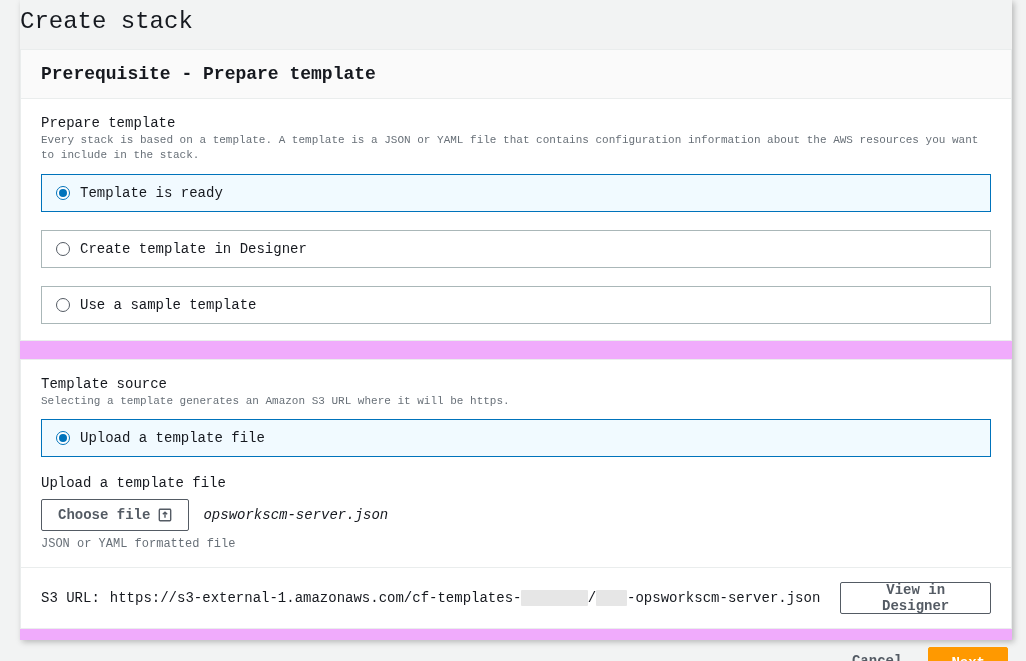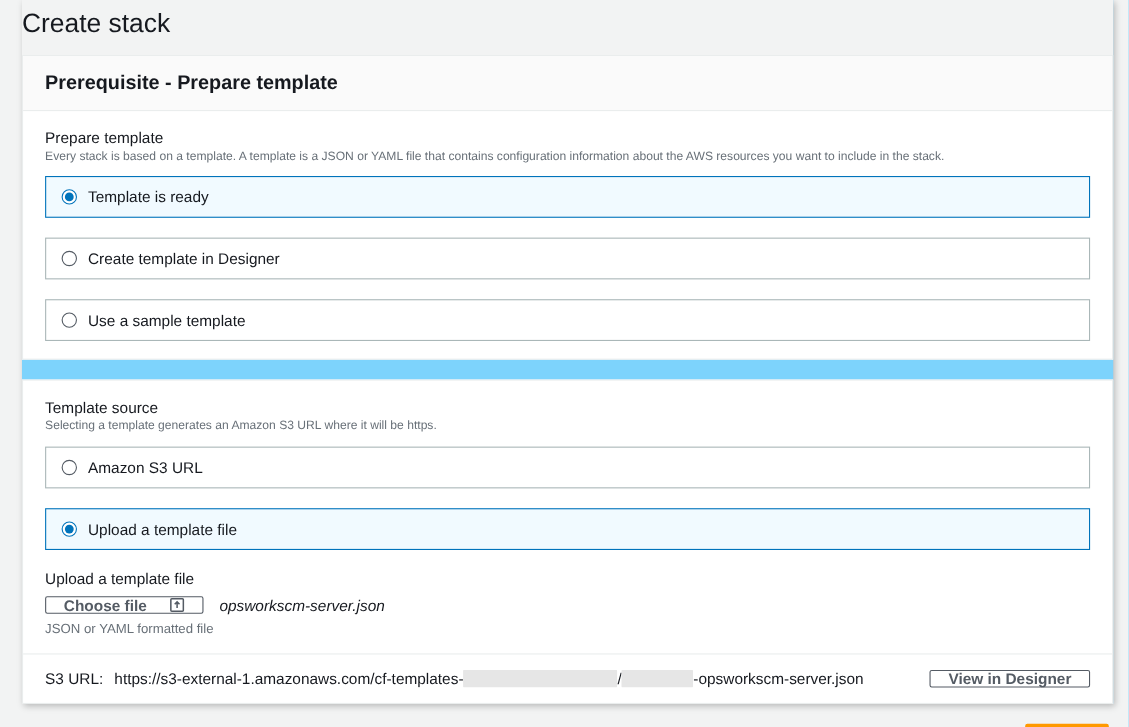--- a/index.html
+++ b/index.html
@@ -10,22 +10,23 @@
       width: 1026px;
       height: 661px;
       padding: 0 20px 20px 20px;
       position: relative;
     }
     .wrapper {
       width: 992px;
       height: 640px;
       position: relative;
       box-shadow: 2px 2px 6px rgba(0,0,0,0.25);
-      background: #7dd3fc;
+      background: #f0abfc;
       padding-bottom: 28px;
+      font-family: Liberation Mono, monospace;
     }
     .page-title {
       font-size: 24px;
       font-weight: 400;
       padding: 8px 0 14px 0;
       background: #f2f3f3;
     }
     .panel {
       background: #fff;
       border: 1px solid #eaeded;
@@ -112,31 +113,31 @@
     .choose-row {
       display: flex;
       align-items: center;
       gap: 14px;
       margin-bottom: 6px;
       margin-top: 8px;
     }
     .btn {
       display: inline-flex;
       align-items: center;
-      gap: 21px;
+      gap: 8px;
       padding: 6px 16px;
       font-size: 14px;
       font-weight: 700;
       border: 1px solid #545b64;
       background: #fff;
       color: #545b64;
       cursor: pointer;
       font-family: inherit;
       border-radius: 2px;
-      height: 16px;
+      height: 32px;
     }
     .btn-link {
       background: none;
       border: none;
       color: #545b64;
       font-weight: 700;
       font-size: 14px;
       cursor: pointer;
       padding: 6px 16px;
       font-family: inherit;
@@ -227,24 +228,20 @@
         </div>
       </div>
     </div>
   </div>
 
   <div class="panel">
     <div class="panel-body">
       <div class="field-label">Template source</div>
       <div class="field-desc">Selecting a template generates an Amazon S3 URL where it will be https.</div>
       <div class="radio-row two">
-        <div class="radio-tile">
-          <span class="radio-dot"></span>
-          <span>Amazon S3 URL</span>
-        </div>
         <div class="radio-tile selected">
           <span class="radio-dot"></span>
           <span>Upload a template file</span>
         </div>
       </div>
 
       <div class="upload-section">
         <div class="field-label">Upload a template file</div>
         <div class="choose-row">
           <button class="btn">

